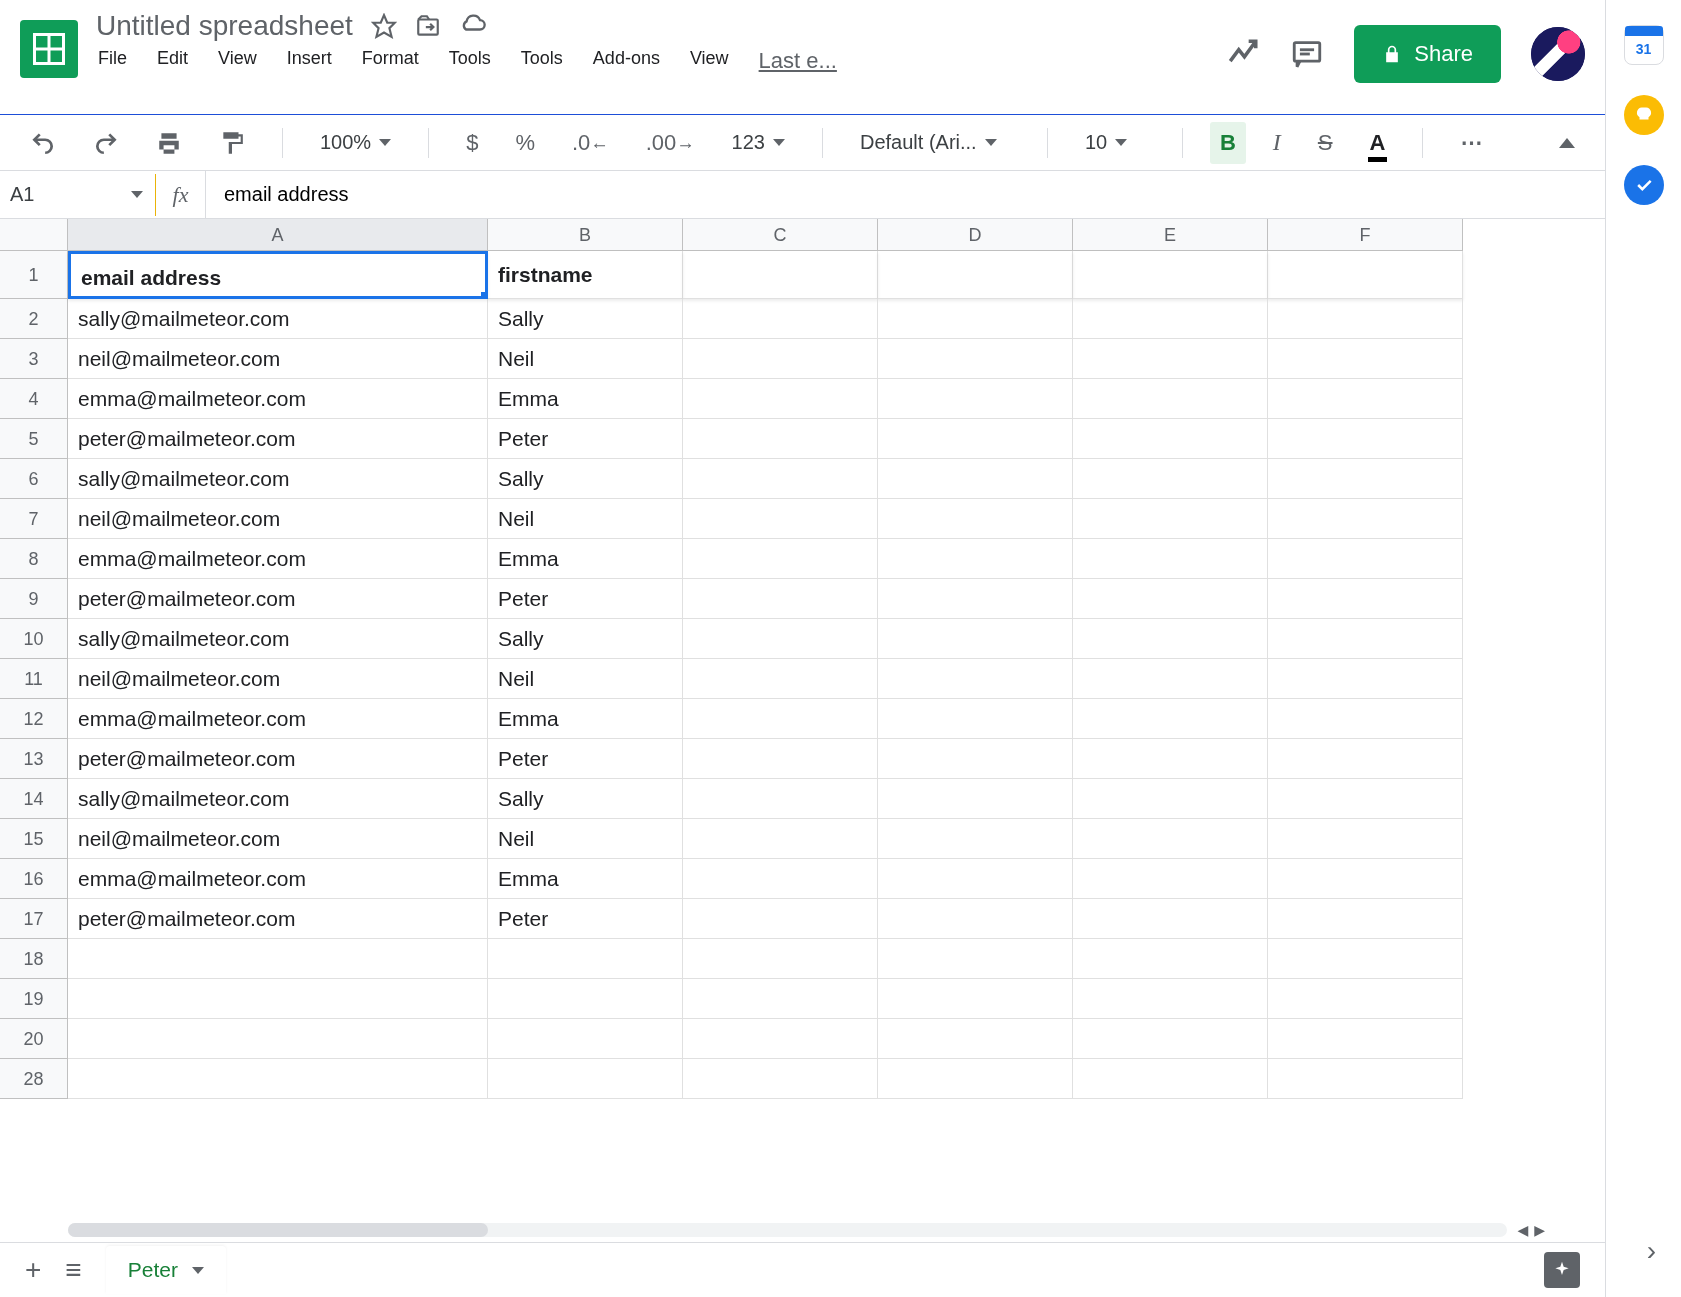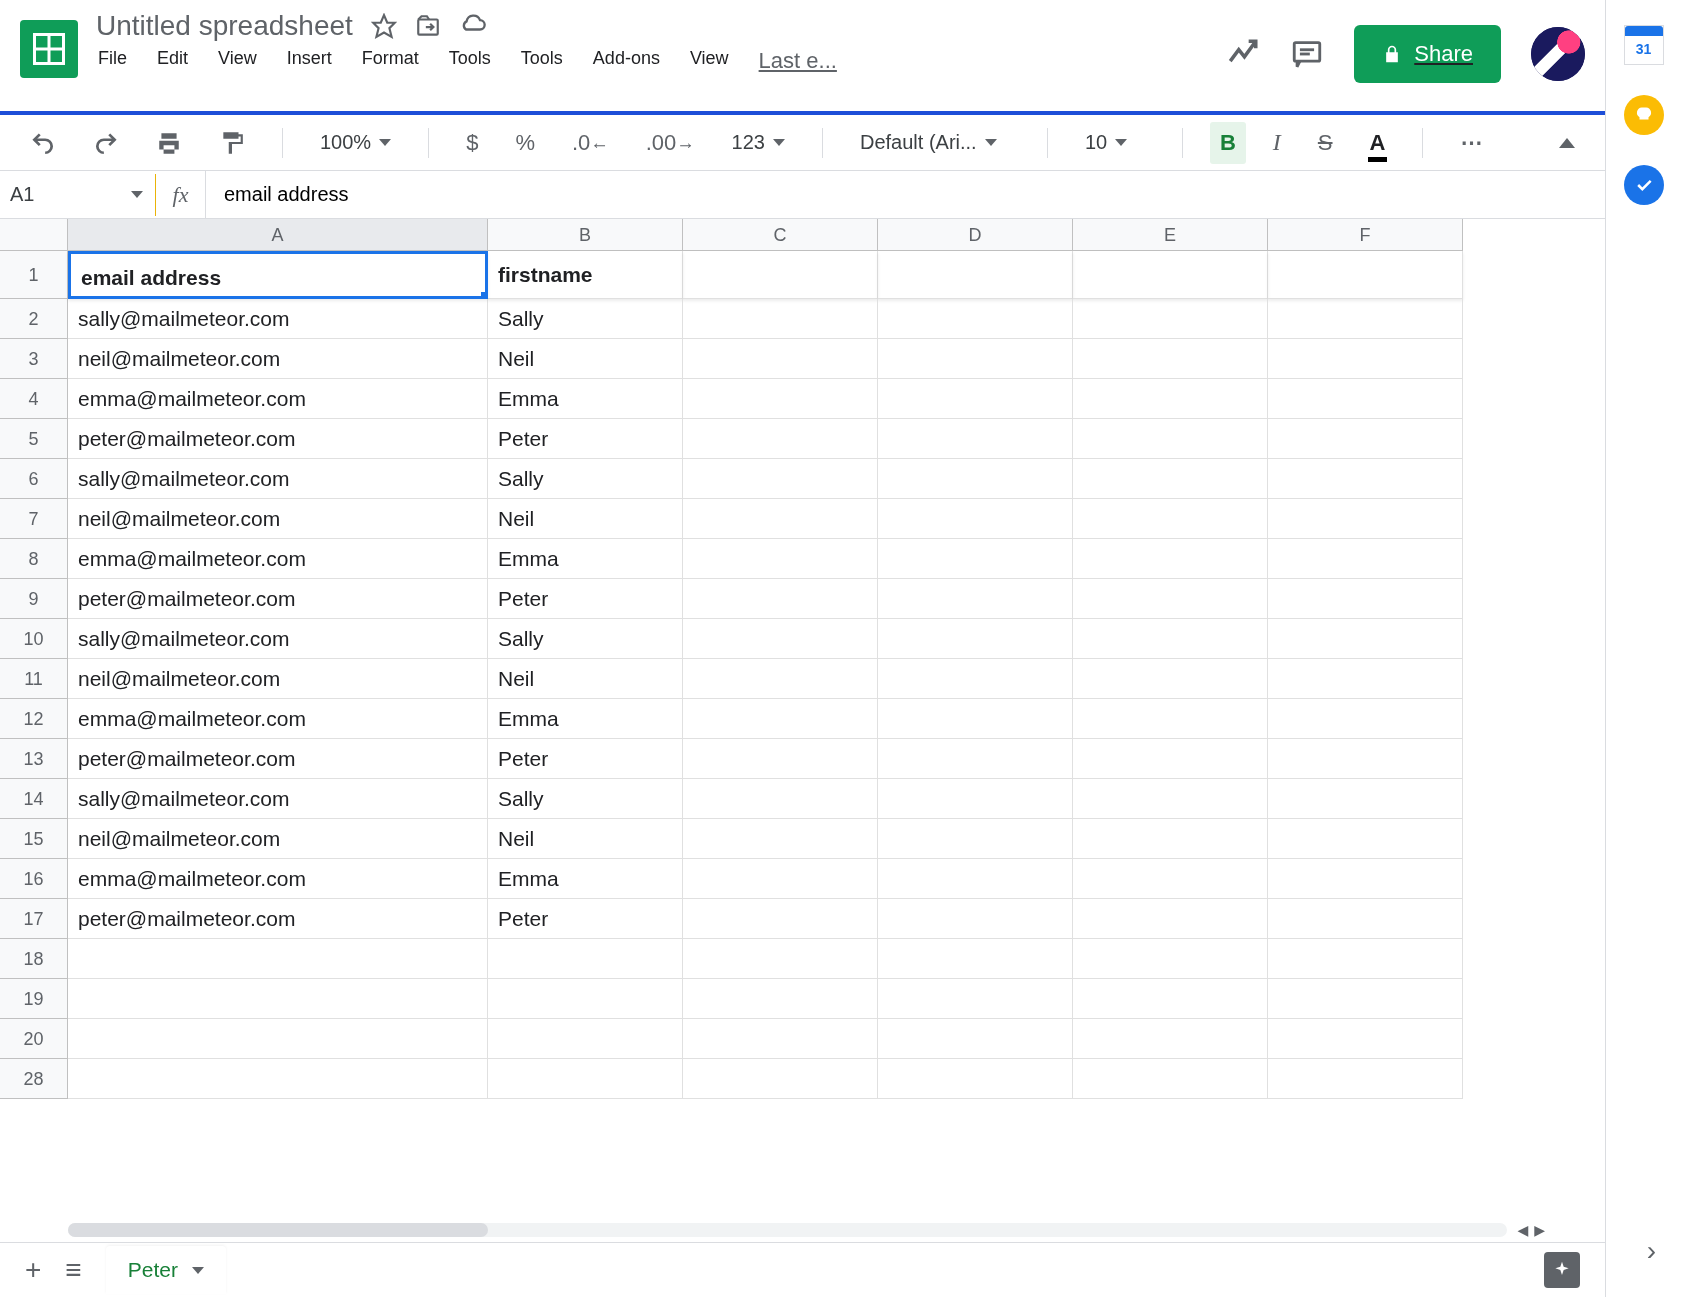--- a/index.html
+++ b/index.html
@@ -3,33 +3,33 @@
 <meta charset="utf-8">
 <style>
 * { margin: 0; padding: 0; box-sizing: border-box; }
 body { font-family: Arial, sans-serif; background: #fff; color: #202124; overflow: hidden; width: 1681px; height: 1297px; }
 
 .container { display: flex; height: 1297px; }
 .main-area { flex: 1; display: flex; flex-direction: column; border-right: 1px solid #dadce0; }
 .side-panel { width: 75px; display: flex; flex-direction: column; align-items: center; padding-top: 25px; gap: 30px; }
 
 
-.header { display: flex; align-items: flex-start; padding: 10px 20px 0 20px; height: 115px; border-bottom: 4px solid #1d4ed8; }
+.header { display: flex; align-items: flex-start; padding: 10px 20px 0 20px; height: 115px; border-bottom: 1px solid #1d4ed8; }
 .logo-box { width: 58px; height: 58px; background: #0f9d58; border-radius: 4px; margin-top: 10px; margin-right: 18px; display: flex; align-items: center; justify-content: center; }
 .logo-inner { width: 32px; height: 32px; border: 3px solid #fff; position: relative; }
 .logo-inner::before { content:''; position:absolute; left:0; right:0; top:50%; border-top:3px solid #fff; transform: translateY(-50%);}
 .logo-inner::after { content:''; position:absolute; top:0; bottom:0; left:50%; border-left:3px solid #fff; transform: translateX(-50%);}
 .title-area { flex: 1; }
 .title-row { display: flex; align-items: center; gap: 18px; margin-bottom: 6px; }
 .doc-title { font-size: 28px; color: #5f6368; font-weight: 400; }
 .title-icons { display:flex; gap:18px; align-items:center; color:#5f6368;}
 .menu-row { display: flex; gap: 30px; padding-left: 2px; }
 .menu-item { font-size: 18px; color: #202124; cursor: pointer; }
 .last-edit { color: #5f6368; text-decoration: underline; font-size: 22px;}
-.header-right { display: flex; align-items: center; gap: 30px; margin-top: 15px; text-decoration: underline;}
+.header-right { display: flex; align-items: center; gap: 30px; margin-top: 15px;}
 .share-btn { background: #0f9d58; color: #fff; border-radius: 6px; padding: 16px 28px; font-size: 22px; font-weight: 500; display: flex; align-items: center; gap: 12px; }
 .avatar { width: 54px; height: 54px; border-radius: 50%; background: #1a1a5e; display:flex; align-items:center; justify-content:center; overflow:hidden; position:relative;}
 .avatar-swoosh { width: 60px; height: 60px; background: radial-gradient(circle at 70% 30%, #ff4081 0%, #ff4081 20%, transparent 21%), linear-gradient(135deg, #1a1a5e 40%, #fff 41%, #fff 55%, #1a1a5e 56%); border-radius:50%;}
 
 
 .toolbar { display: flex; align-items: center; padding: 8px 20px; height: 56px; border-bottom: 1px solid #dadce0; gap: 17px; }
 .tb-btn { padding: 8px 10px; display: flex; align-items: center; justify-content: center; color: #5f6368; font-size: 22px; cursor:pointer; border-radius:3px;}
 .tb-btn.active-bold { background: #e6f4ea; color: #188038; font-weight: bold;}
 .tb-sep { width: 1px; height: 30px; background: #dadce0; margin: 0 10px; }
 .tb-text { font-size: 20px; color: #3c4043; padding: 0 10px; display:flex; align-items:center; gap:8px;}
@@ -65,21 +65,21 @@
 .hscroll-thumb { position:absolute; left:0; width:420px; height:14px; background:#dadce0; border-radius:7px;}
 .hscroll-arrows { display:flex; gap:6px; margin-left:10px; color:#5f6368; font-size:14px;}
 
 
 .tabs-bar { display: flex; align-items: center; height: 55px; border-top: 1px solid #dadce0; padding: 0 25px; gap: 24px;}
 .tab-btn { font-size: 28px; color: #5f6368; cursor:pointer;}
 .sheet-tab { padding: 12px 22px; font-size: 21px; color: #188038; font-weight: 500; display:flex; align-items:center; gap:14px; border-radius: 4px 4px 0 0; background:#fff; box-shadow: 0 -1px 3px rgba(0,0,0,0.05);}
 .explore-btn { margin-left:auto; width:36px; height:36px; background:#5f6368; border-radius:4px; display:flex; align-items:center; justify-content:center; color:#fff;}
 
 
-.side-icon { width:40px; height:40px; border-radius:0; display:flex; align-items:center; justify-content:center; font-size:20px; cursor:pointer;}
+.side-icon { width:40px; height:40px; border-radius:8px; display:flex; align-items:center; justify-content:center; font-size:20px; cursor:pointer;}
 .side-cal { background:#fff; border:1px solid #dadce0; color:#1a73e8; font-weight:bold; font-size:14px; position:relative;}
 .side-cal::before{content:''; position:absolute; top:0; left:0; right:0; height:10px; background:#1a73e8; border-radius:3px 3px 0 0;}
 .side-keep { background:#fbbc04; border-radius:50%;}
 .side-tasks { background:#1a73e8; border-radius:50%; color:#fff;}
 .side-expand { position:absolute; bottom:30px; right:25px; font-size:28px; color:#5f6368;}
 
 svg { display:block;}
 </style>
 </head>
 <body>

